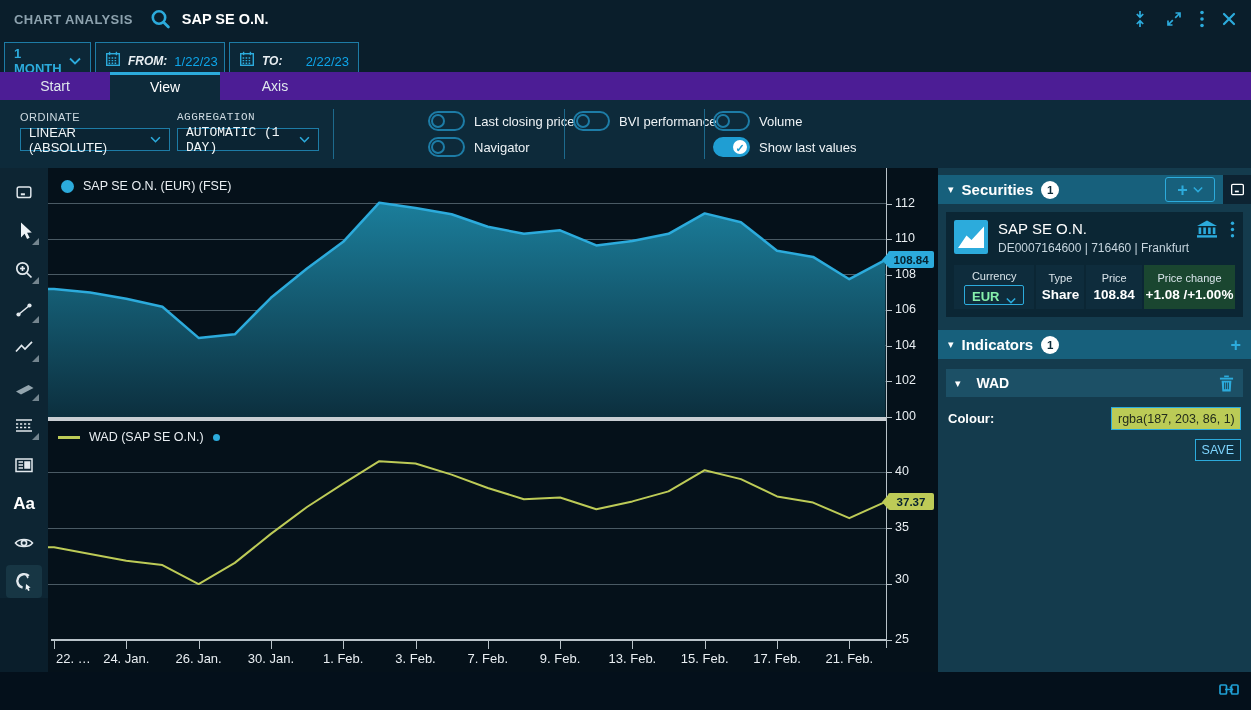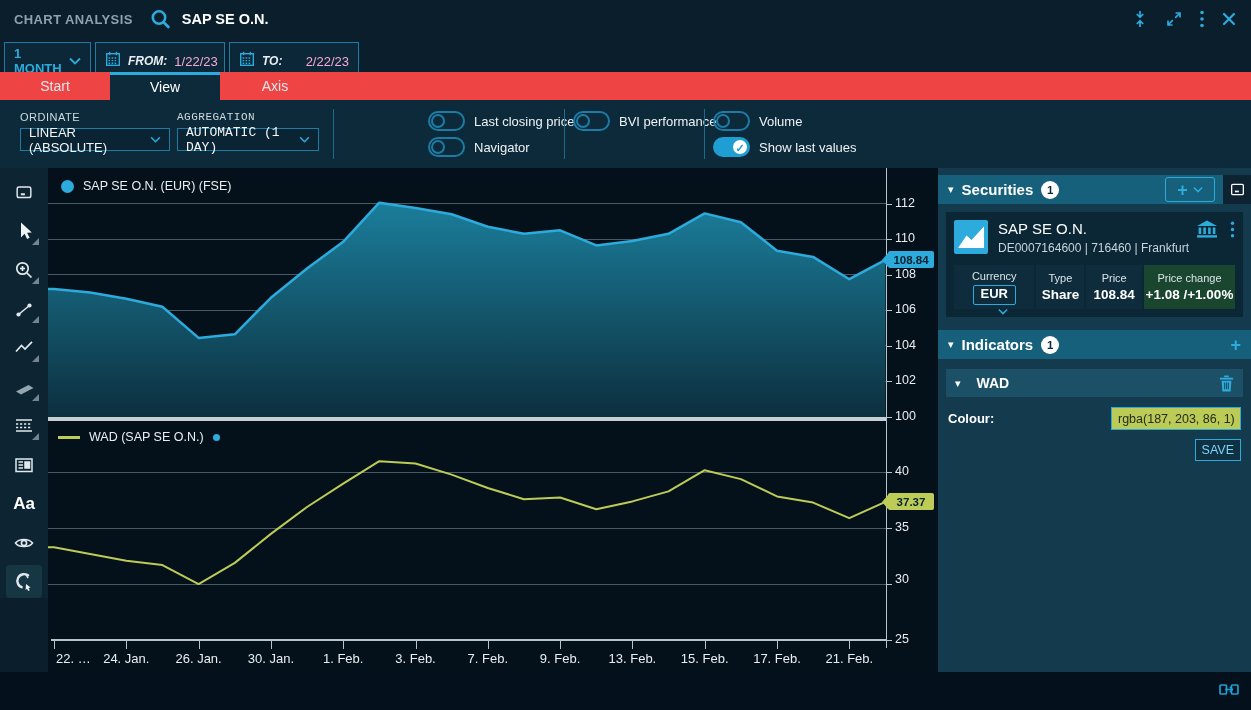--- a/index.html
+++ b/index.html
@@ -17,26 +17,26 @@
   .win-icons > div { display:flex; cursor:pointer; }
 
   
   .controls-row { position:absolute; top:38px; left:0; width:1251px; height:34px;
     background:#0a1e2b; display:flex; gap:4px; padding:4px 4px; }
   .ctrl-box { height:38px; border:1px solid #1d7ca6; background:#0c2737;
     display:flex; align-items:center; padding:0 9px; gap:7px; }
   .range-box { width:87px; justify-content:space-between; color:#2cabdc; font-weight:bold; font-size:13px; }
   .date-box { width:130px; }
   .date-label { color:#e8eef2; font-style:italic; font-weight:bold; font-size:12px; }
-  .date-value { margin-left:auto; color:#f9a8d4; font-size:13px; }
+  .date-value { margin-left:auto; color:#0ea5e9; font-size:13px; }
   .chev { color:#2cabdc; display:flex; }
 
   
   .tabs-row { position:absolute; top:72px; left:0; width:1251px; height:28px;
-    background:#ef4444; display:flex; }
+    background:#4c1d95; display:flex; }
   .tab { width:110px; text-align:center; line-height:28px; font-size:14px; color:#dfe8ed; cursor:pointer; }
   .tab.active { background:#0d2a3a; border-top:3px solid #2cabdc; line-height:24px; color:#ffffff; }
 
   
   .toolbar-row { position:absolute; top:100px; left:0; width:1251px; height:68px; background:#0d2a3a; }
   .field { position:absolute; top:11px; }
   .field-label { font-size:11px; color:#cfdbe2; letter-spacing:.5px; }
   .select { margin-top:5px; height:23px; border:1px solid #1d7ca6; background:#0b2433;
     display:flex; align-items:center; justify-content:space-between; padding:0 8px;
     color:#f2f6f8; font-size:13px; cursor:pointer; }
@@ -122,21 +122,21 @@
   .sec-details { font-size:12px; color:#c6d5de; margin-top:4px; white-space:nowrap; }
   .card-actions { margin-left:auto; display:flex; gap:12px; align-items:center; }
   .stats-row { display:flex; gap:2px; margin-top:10px; }
   .stat-cell { background:#0e2c3c; height:44px; display:flex; flex-direction:column;
     align-items:center; justify-content:center; gap:3px; }
   .cell-currency { width:84px; } .cell-type { width:50px; } .cell-price { width:58px; }
   .cell-change { width:95px; }
   .stat-label { font-size:11px; color:#d9e4ea; }
   .stat-value { font-size:13.5px; font-weight:bold; color:#ffffff; }
   .currency-box { border:1px solid #2cabdc; border-radius:2px; height:20px; padding:0 7px;
-    display:flex; align-items:flex-end; gap:7px; color:#ffffff; font-weight:bold; font-size:13px; cursor:pointer;flex-direction:column; }
+    display:flex; align-items:flex-end; gap:7px; color:#86efac; font-weight:bold; font-size:13px; cursor:pointer; }
 
   .wad-header { margin:10px 8px 0; height:28px; background:#1c5066; display:flex;
     align-items:center; padding:0 9px; }
   .wad-title { font-weight:bold; font-size:14px; color:#ffffff; margin-left:8px; }
   .trash-btn { margin-left:auto; display:flex; cursor:pointer; }
   .colour-row { margin:10px 10px 0 10px; display:flex; align-items:center; justify-content:space-between; }
   .colour-label { color:#ffffff; font-weight:bold; font-size:13px; }
   .colour-input { width:130px; height:23px; border:1px solid #2cabdc; color:#232c1c;
     font-size:12.5px; display:flex; align-items:center; padding-left:6px; cursor:text; }
   .save-row { display:flex; justify-content:flex-end; margin:9px 10px 0; }

